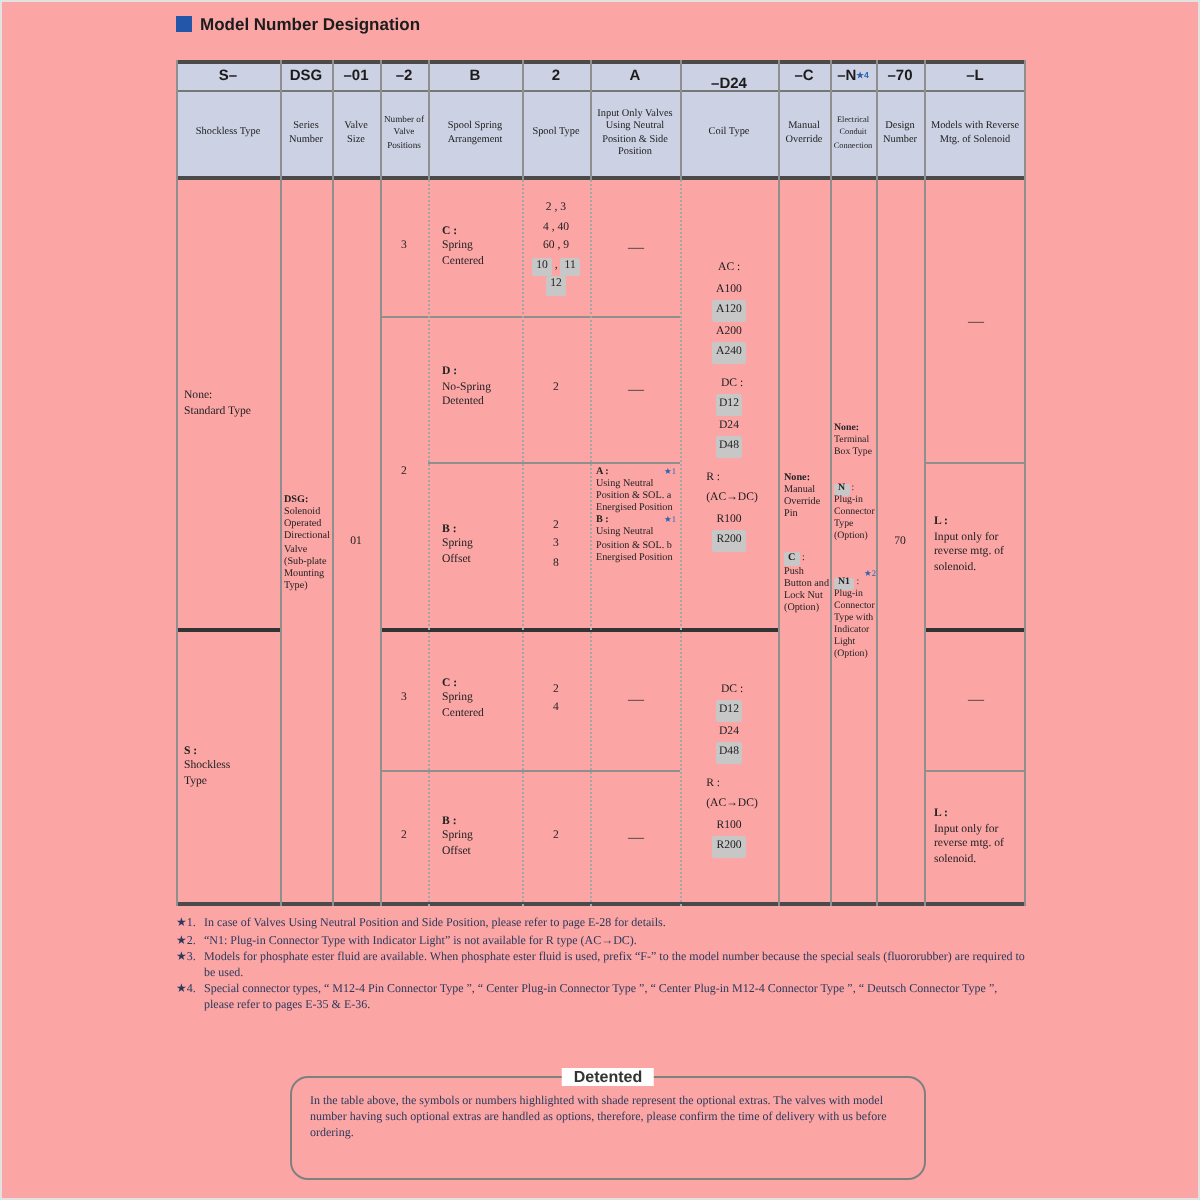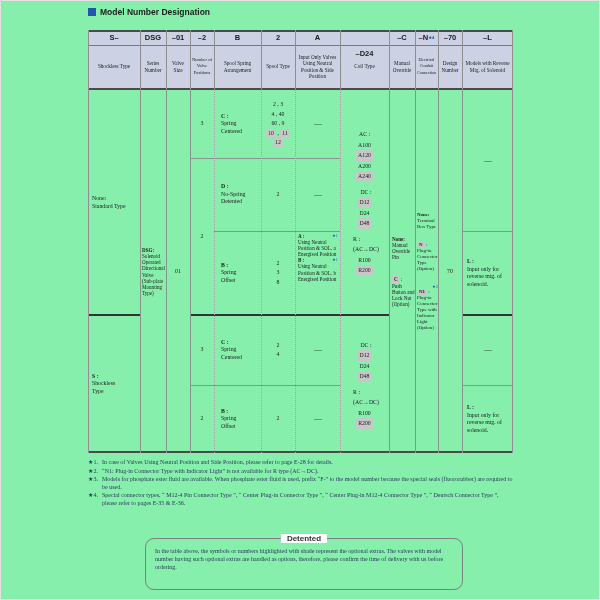--- a/index.html
+++ b/index.html
@@ -1,16 +1,16 @@
 <!DOCTYPE html>
 <html><head>
 <meta charset="utf-8">
 <style>
   html,body{margin:0;padding:0;background:#fff;}
-  #page{position:relative;width:600px;height:600px;background:#86efac;overflow:hidden;
+  #page{position:relative;width:600px;height:600px;background:#fca5a5;overflow:hidden;
         box-shadow:inset 0 0 0 1px #e2e2e2;font-family:"Liberation Serif",serif;color:#222;}
   
   .title-row{position:absolute;left:88px;top:7px;display:flex;align-items:center;gap:4px;}
   .title-sq{width:8px;height:8px;background:#2356a8;}
   .title-txt{font-family:"Liberation Sans",sans-serif;font-weight:bold;font-size:8.5px;color:#1c1c1c;}
   
   #mt{position:absolute;left:88px;top:30px;width:425px;height:423px;}
   .hbg{position:absolute;left:0;top:0;width:425px;height:58px;background:#ccd1e3;}
   .ln{position:absolute;background:#8f8f8f;}
   .ln.dark{background:#4a4a4a;}
@@ -56,21 +56,21 @@
   <div id="mt">
     <div class="hbg"></div>
 
     <div class="cell hcode" style="left:0;top:0;width:52px;height:15px">S–</div>
     <div class="cell hcode" style="left:52px;top:0;width:26px;height:15px">DSG</div>
     <div class="cell hcode" style="left:78px;top:0;width:24px;height:15px">–01</div>
     <div class="cell hcode" style="left:102px;top:0;width:24px;height:15px">–2</div>
     <div class="cell hcode" style="left:126px;top:0;width:47px;height:15px">B</div>
     <div class="cell hcode" style="left:173px;top:0;width:34px;height:15px">2</div>
     <div class="cell hcode" style="left:207px;top:0;width:45px;height:15px">A</div>
-    <div class="cell hcode" style="left:252px;top:16px;width:49px;height:15px">–D24</div>
+    <div class="cell hcode" style="left:252px;top:4px;width:49px;height:15px">–D24</div>
     <div class="cell hcode" style="left:301px;top:0;width:26px;height:15px">–C</div>
     <div class="cell hcode" style="left:327px;top:0;width:23px;height:15px;flex-direction:row">
       <span>–N</span>
         <span class="sup">★4</span>
     </div>
     <div class="cell hcode" style="left:350px;top:0;width:24px;height:15px">–70</div>
     <div class="cell hcode" style="left:374px;top:0;width:51px;height:15px">–L</div>
 
     <div class="cell hlabel" style="left:0;top:15px;width:52px;height:43px">Shockless Type</div>
     <div class="cell hlabel" style="left:52px;top:15px;width:26px;height:43px">Series Number</div>

